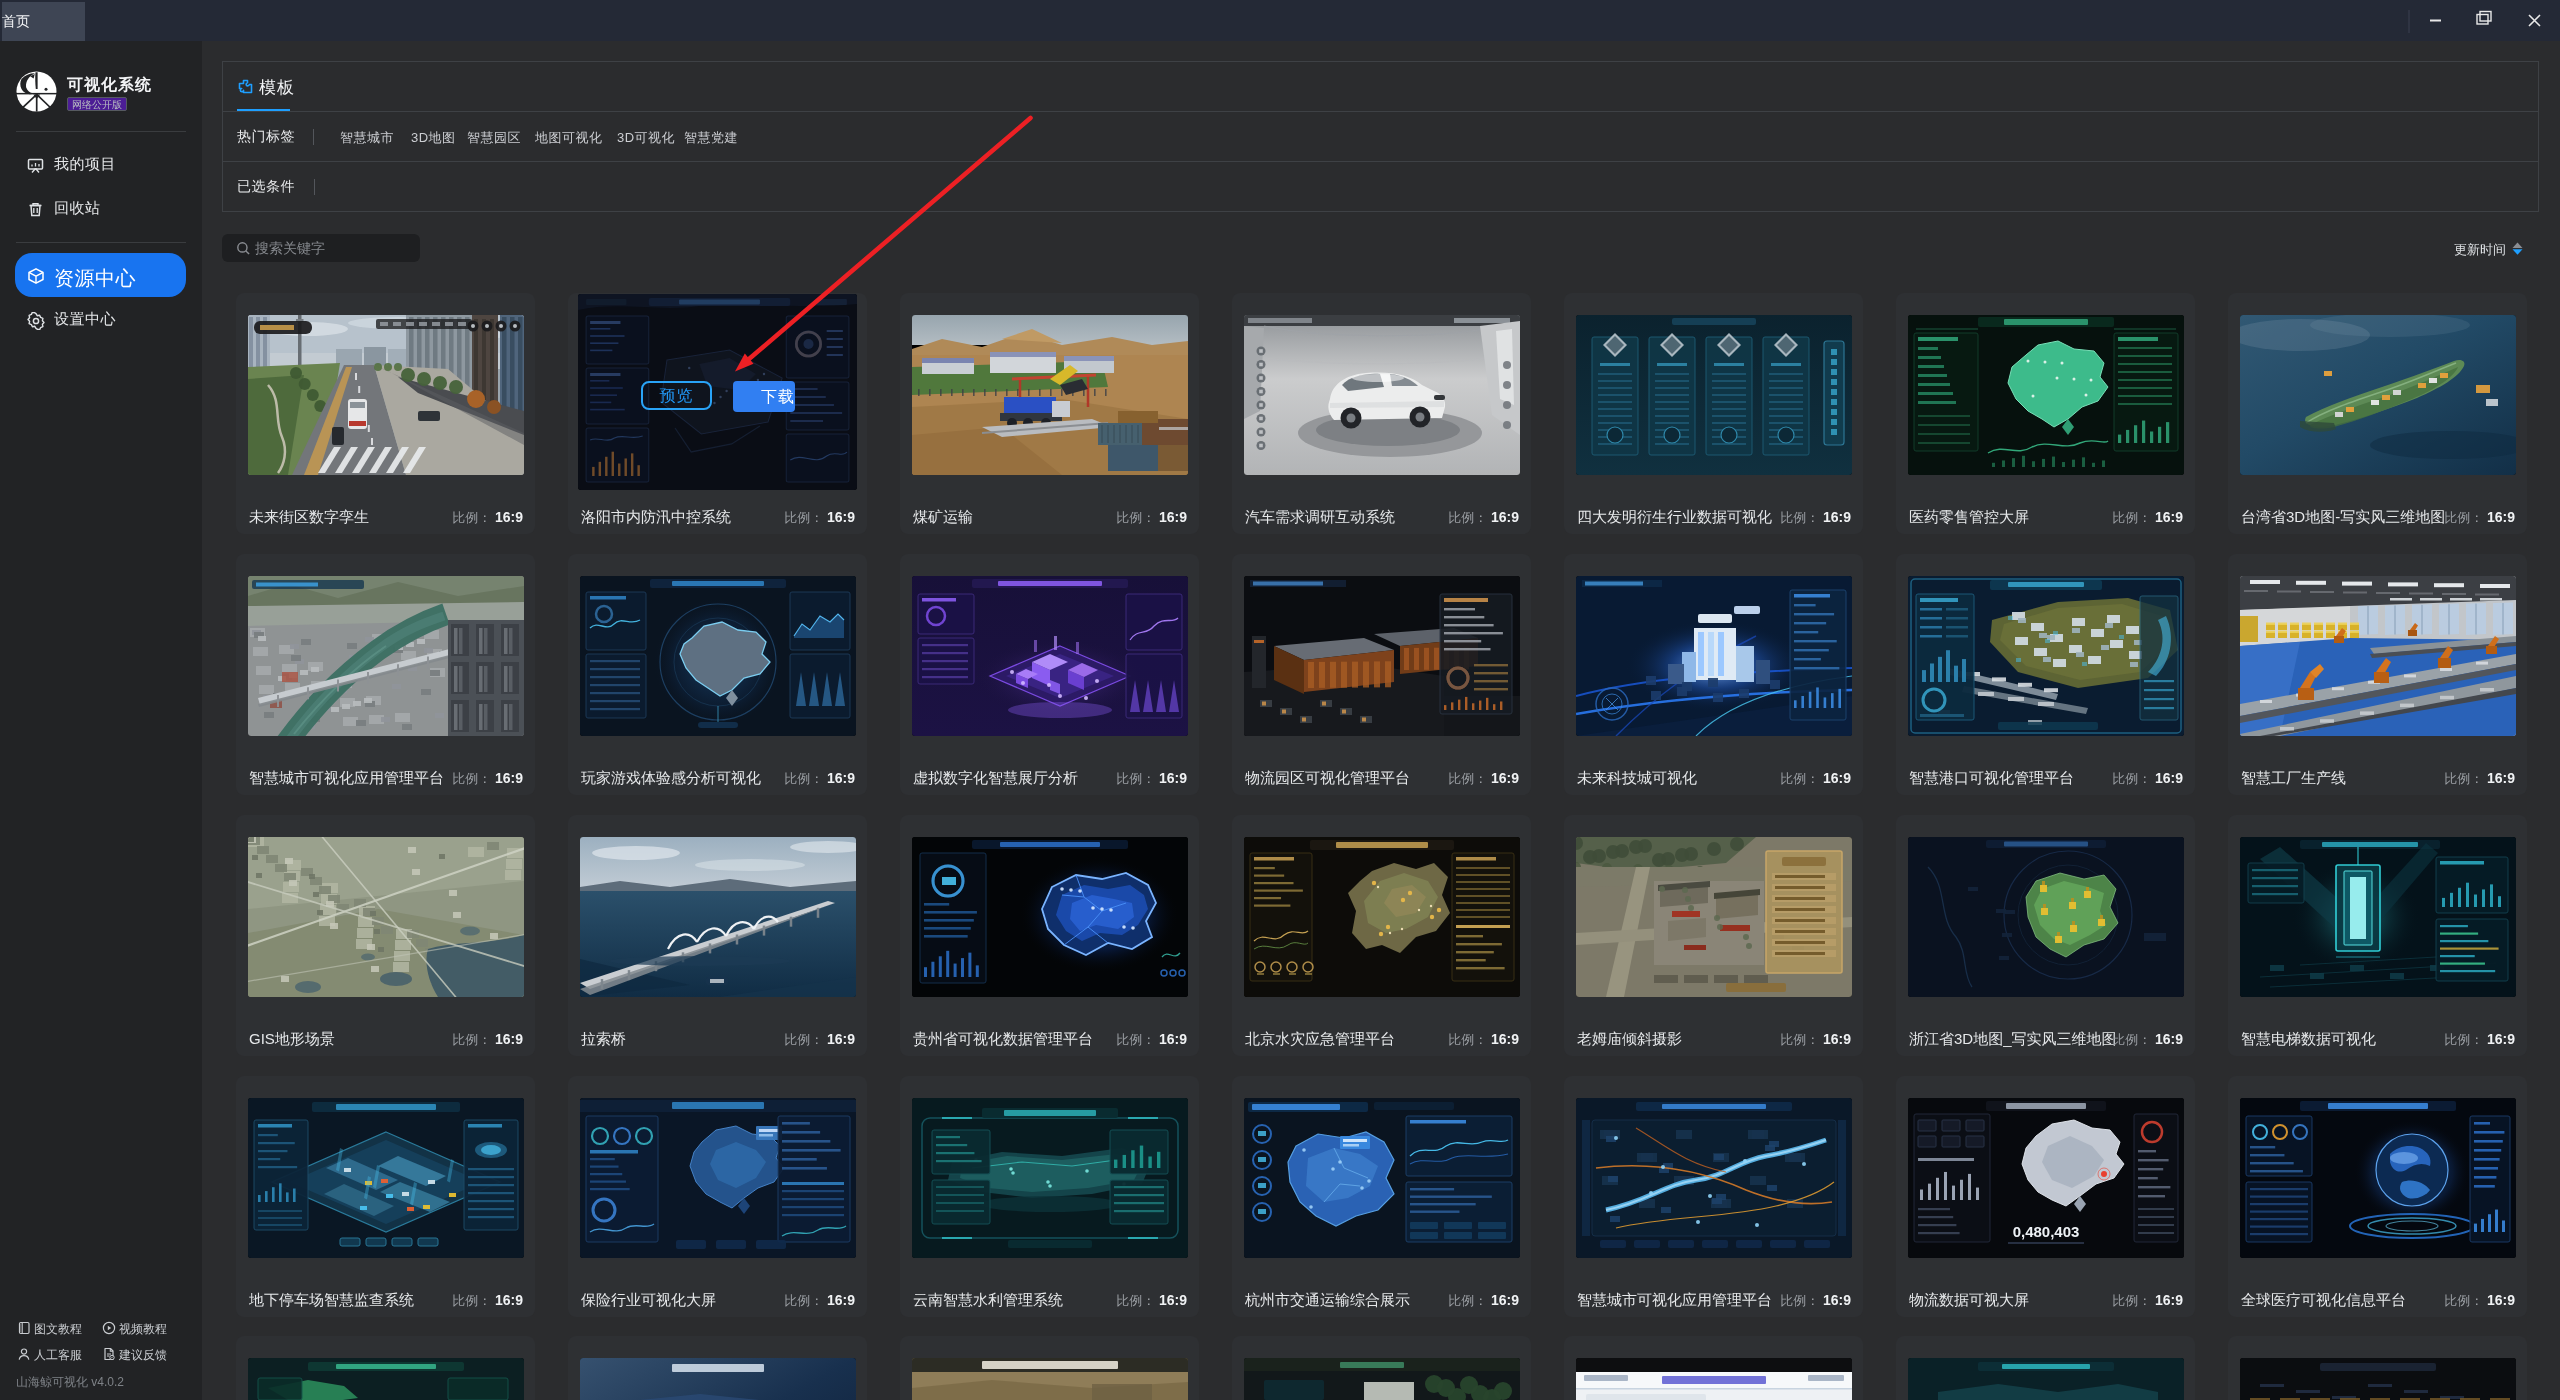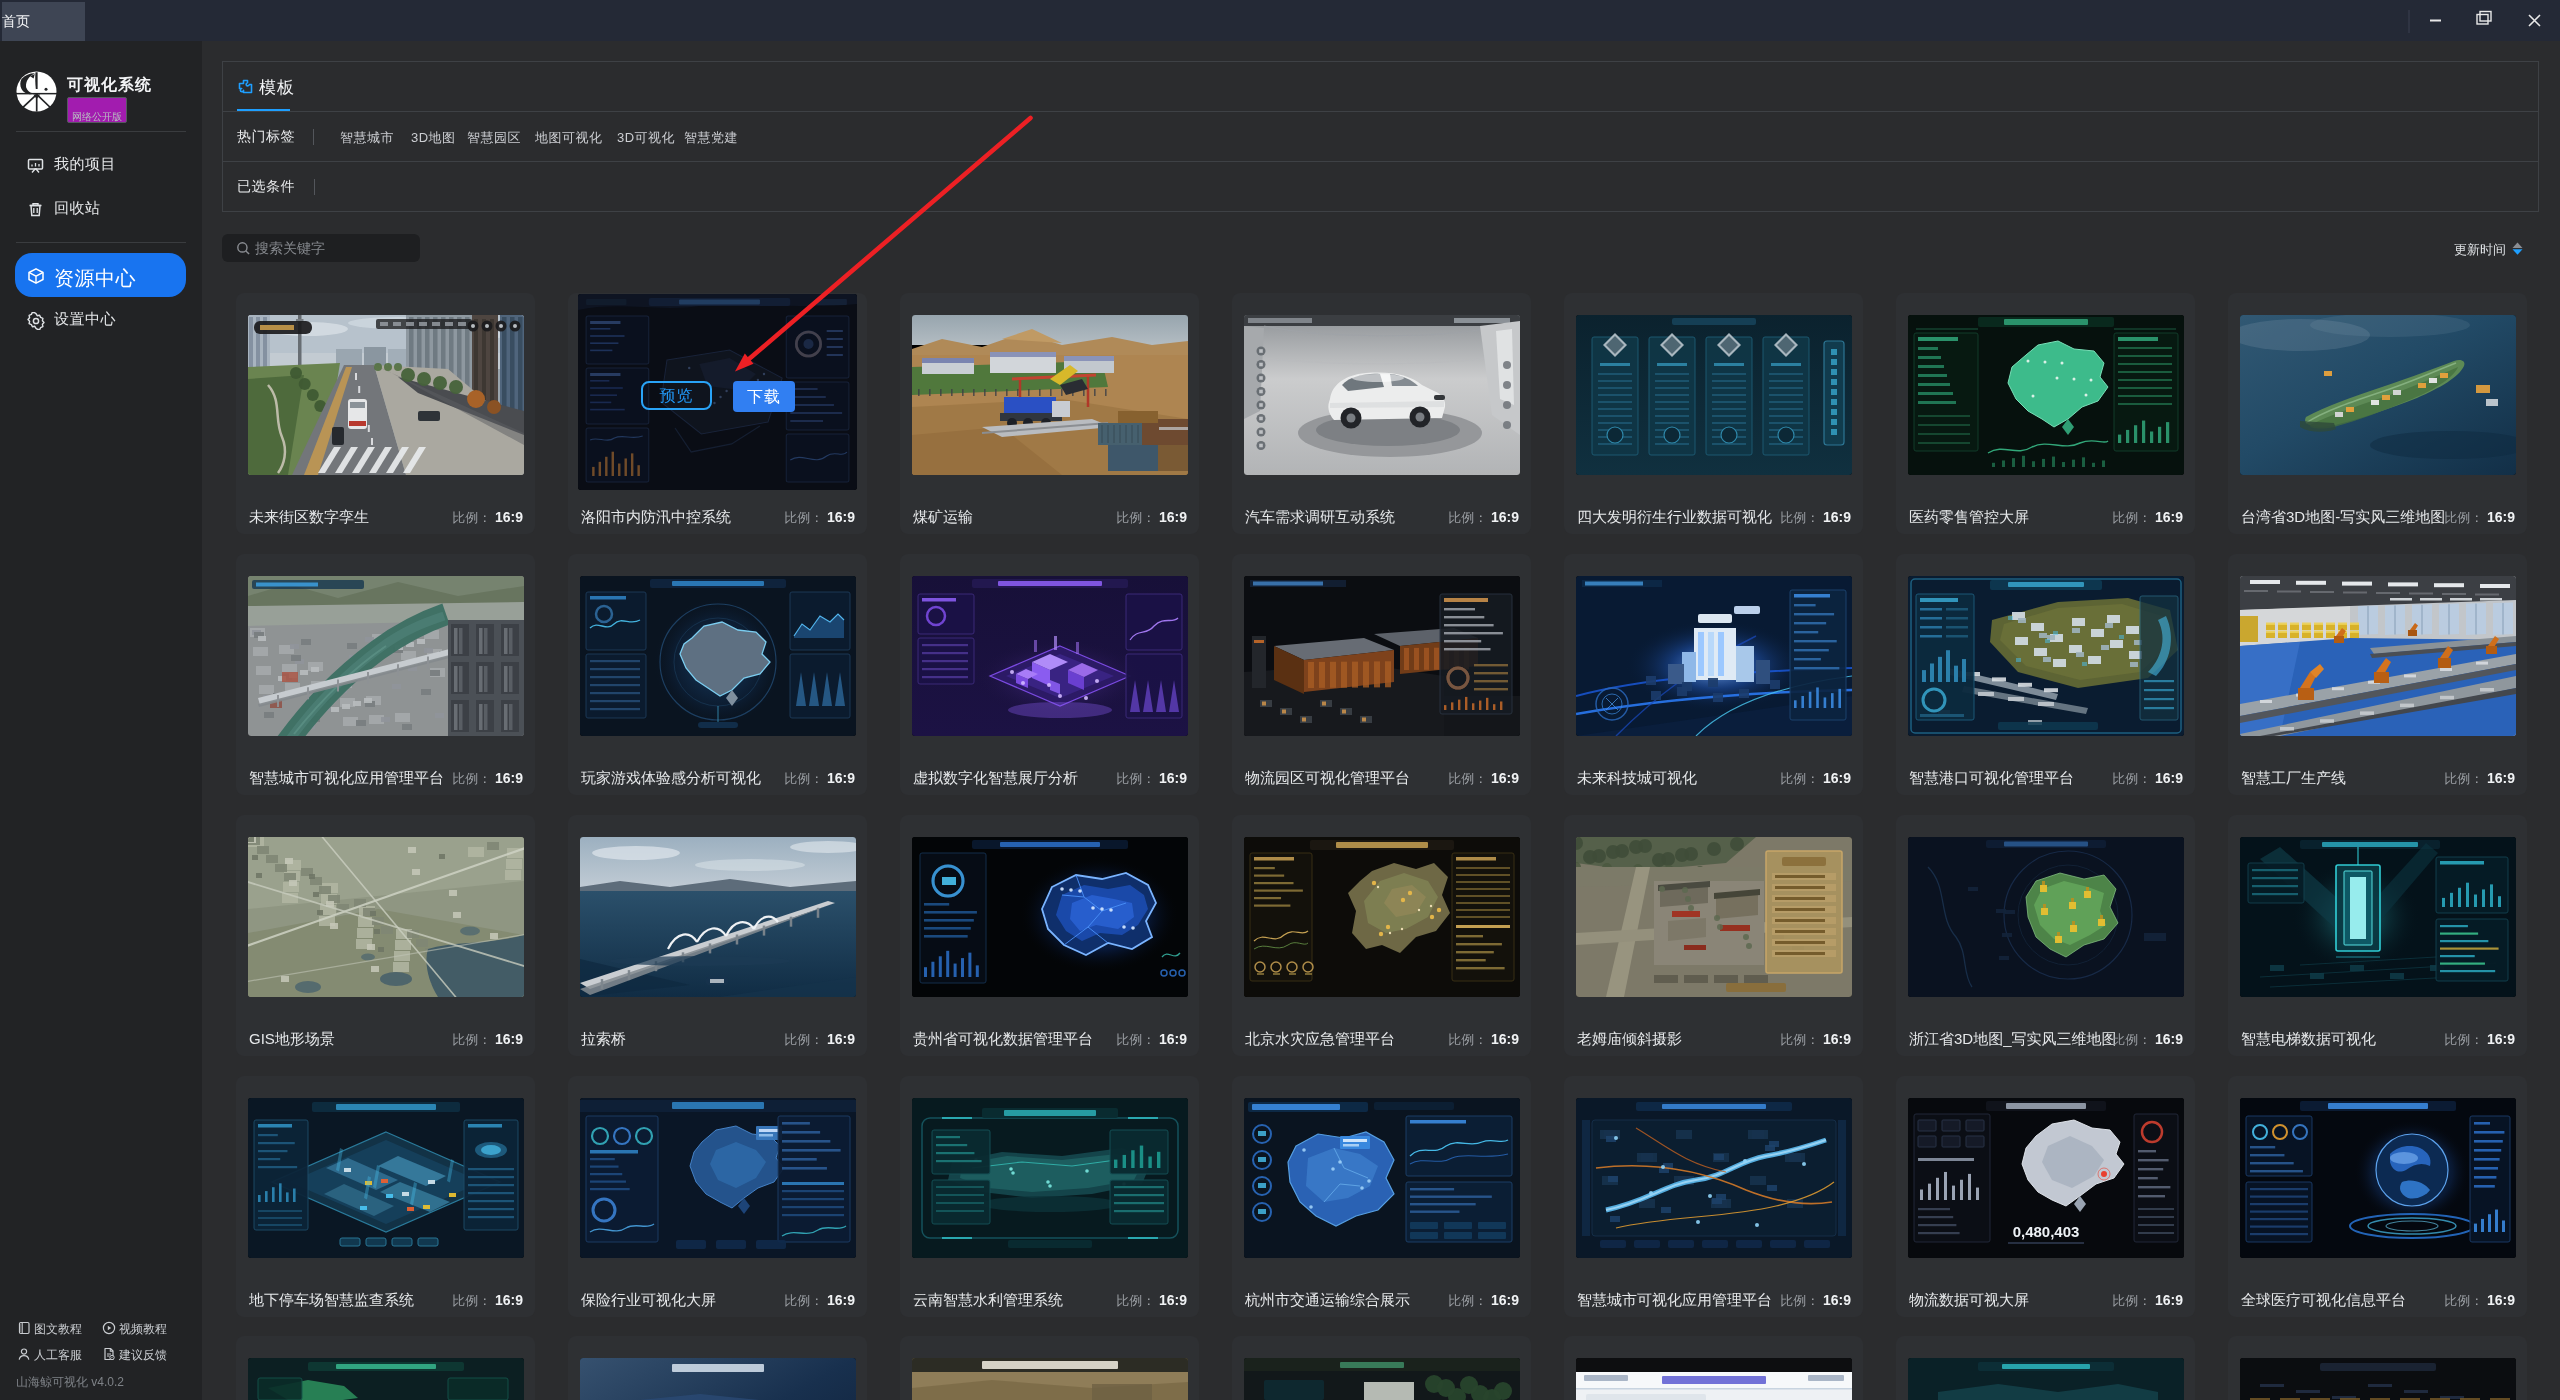--- a/index.html
+++ b/index.html
@@ -36,21 +36,21 @@
 #sort{position:absolute;left:2196px;top:193px;width:128px;height:28px;white-space:nowrap}
 #sort .t{position:absolute;right:20px;top:7px;font-size:13px;color:#dfe2e5}
 .card{position:absolute;width:299px;height:241px;background:#2e3033;border-radius:8px}
 .th{position:absolute;left:12px;top:22px;width:276px;height:160px;display:block;background:#000;border-radius:3px}
 .cardtitle{position:absolute;left:13px;top:215px;font-size:15px;color:#e6e8ea;white-space:nowrap}
 .ratio{position:absolute;right:12px;top:216px;font-size:13px;color:#9ca0a5;white-space:nowrap}
 .ratio b{color:#f0f2f4;font-size:14px}
 #pvbtn{position:absolute;left:73px;top:88px;width:71px;height:29px;border:2px solid #29a3f7;
 border-radius:8px;color:#2196f3;font-size:16px;text-align:center;line-height:25px;letter-spacing:1px}
 #dlbtn{position:absolute;left:165px;top:88px;width:62px;height:31px;background:#317ff2;
-border-radius:4px;color:#fff;font-size:16px;text-align:center;line-height:31px;letter-spacing:1px}
+border-radius:4px;color:#fff;font-size:16px;text-align:right;line-height:31px;letter-spacing:1px}
 </style></head><body>
 <div id="topbar">
     <div id="tab">首页</div>
     <div id="winctl"><svg width="260" height="41" viewBox="0 0 260 41">
         <path d="M109 10v23" stroke="#3a4150" stroke-width="1"></path>
 <path d="M130 20.5h11" stroke="#e8e8e8" stroke-width="2"></path>
 <rect x="177" y="14.5" width="11" height="9.5" fill="none" stroke="#e8e8e8" stroke-width="1.4"></rect>
 <rect x="180" y="11.5" width="11" height="9.5" fill="none" stroke="#e8e8e8" stroke-width="1.4"></rect>
 <path d="M229 15l11 11M240 15l-11 11" stroke="#e8e8e8" stroke-width="1.6"></path>
       </svg></div>
@@ -65,21 +65,21 @@
 <circle cx="30" cy="18.2" r="1.5" fill="#222325"></circle>
 <rect x="0" y="21.9" width="41" height="1.5" fill="#222325"></rect>
 <g stroke="#222325" stroke-width="1.7">
           <path d="M20.7 23.4 L20.7 40.6"></path>
           <path d="M20.7 23.4 L7.2 36.2"></path>
           <path d="M20.7 23.4 L33.8 36"></path>
         </g>
 <path d="M17.3 23.4 L24.1 23.4 L20.7 28 Z" fill="#222325"></path>
       </svg></div>
     <div style="position:absolute;left:67px;top:34px;font-size:16px;font-weight:bold;color:#f2f3f5;letter-spacing:1px">可视化系统</div>
-    <div style="position:absolute;left:67px;top:56px;height:14px;line-height:13px;padding:12px 4px;background:#a21caf;border:1px solid #565a60;border-radius:2px;font-size:10px;color:#b8bcc1">网络公开版</div>
+    <div style="position:absolute;left:67px;top:56px;height:14px;line-height:13px;padding:0 4px;background:#4c1d95;border:1px solid #565a60;border-radius:2px;font-size:10px;color:#b8bcc1">网络公开版</div>
     <div class="sbdiv" style="top:90px"></div>
     <div class="mrow" style="top:102px">
       <span class="ic"><svg width="17" height="17" viewBox="0 0 17 17">
           <rect x="1.5" y="2.5" width="14" height="9.5" rx="1" fill="none" stroke="#dfe2e5" stroke-width="1.5"></rect>
           <path d="M5 15.5 L8.5 11.5 M12 15.5 L8.7 11.5" stroke="#dfe2e5" stroke-width="1.4" fill="none"></path>
           <path d="M5 7.5v2 M8.5 6v3.5 M12 7v2.5" stroke="#dfe2e5" stroke-width="1.3"></path>
         </svg></span>
       <span class="tx">我的项目</span>
     </div>
     <div class="mrow" style="top:146px">

